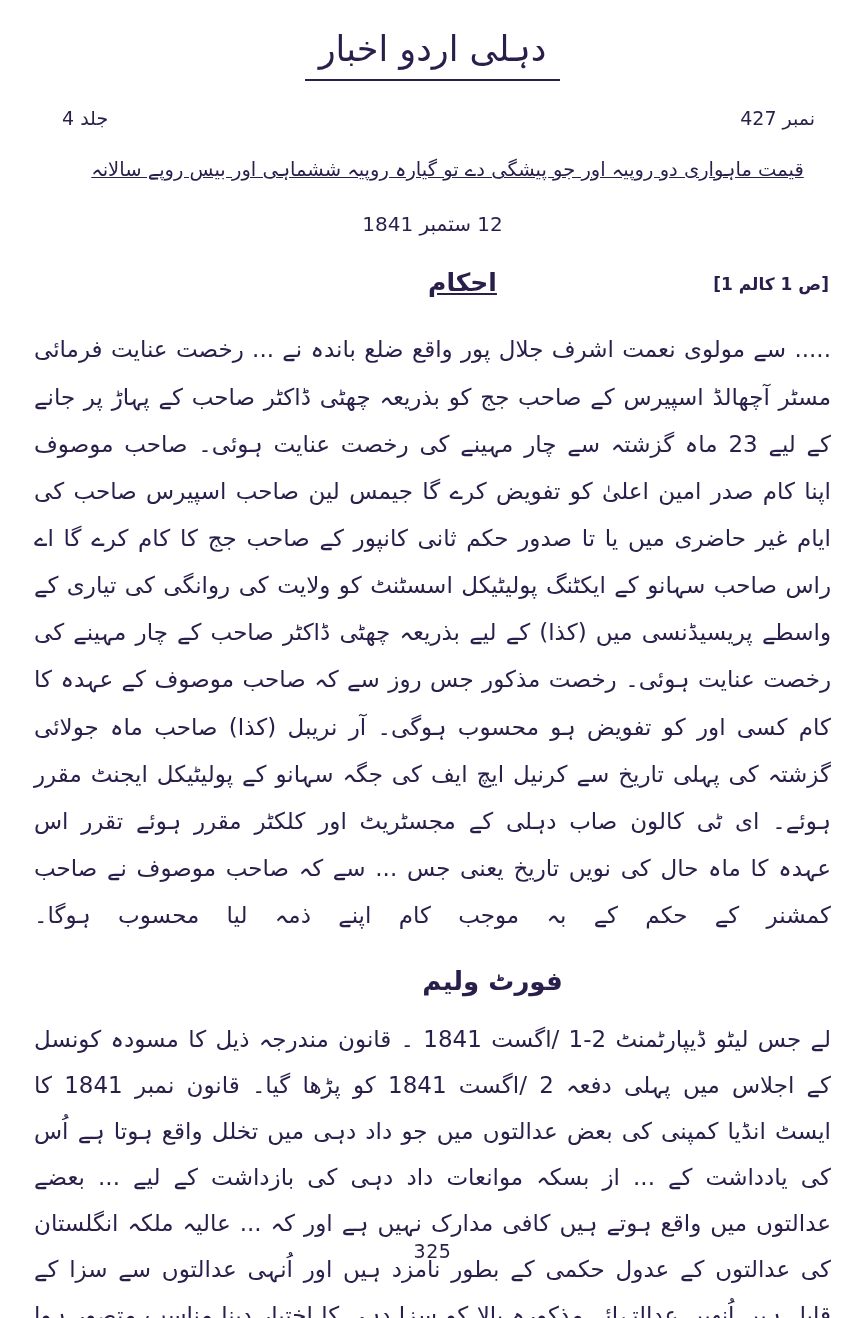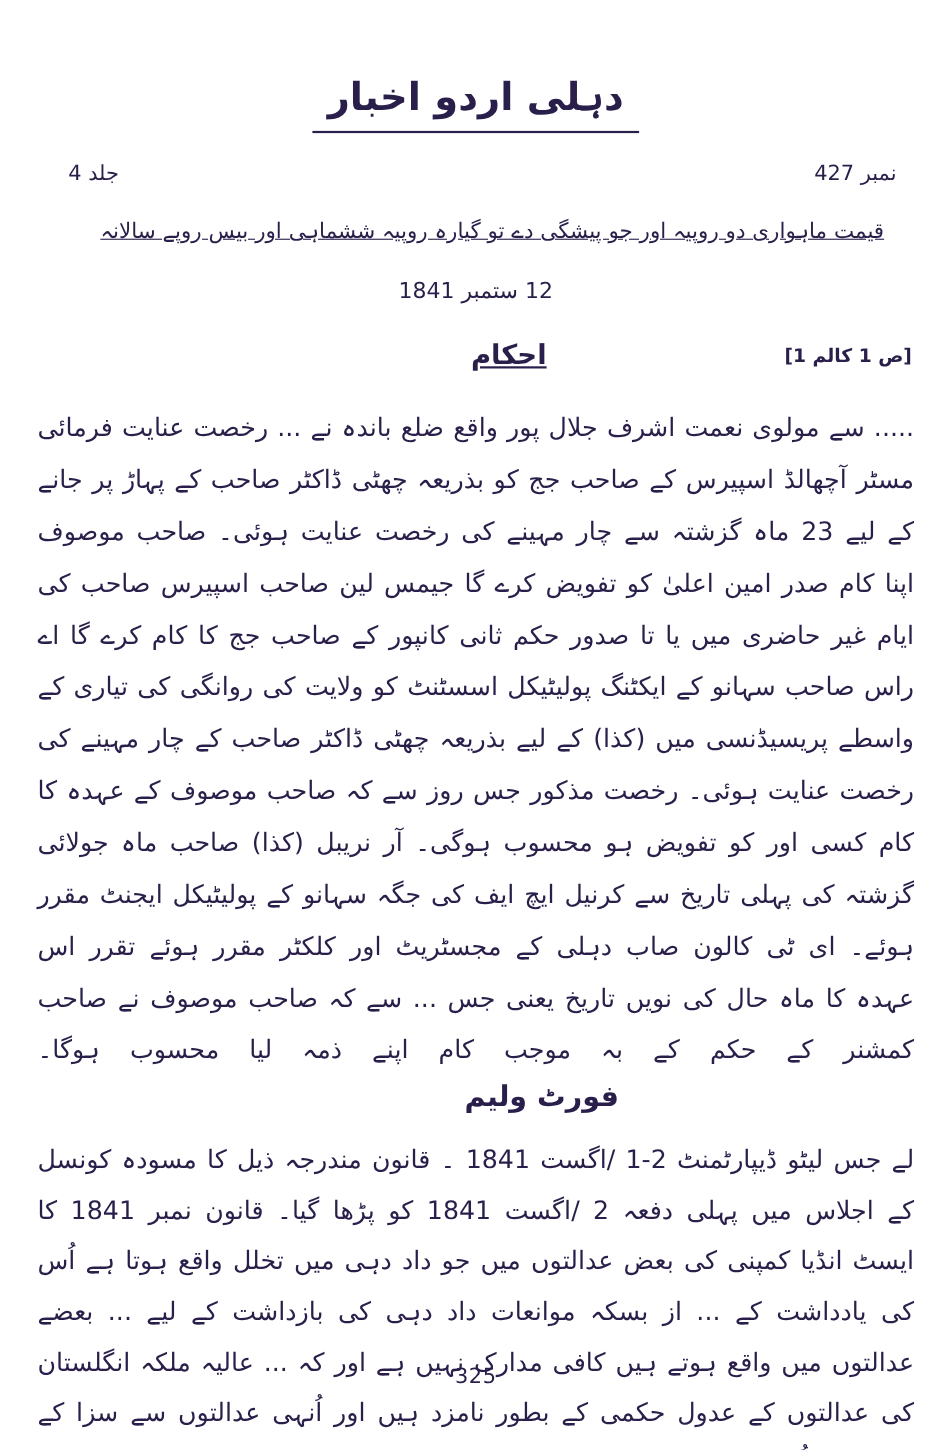--- a/index.html
+++ b/index.html
@@ -22,26 +22,25 @@
 
   
   .masthead{
     text-align:center;
     padding-top:26px;
   }
   .masthead-title{
     display:inline-block;
     font-size:35px;
     line-height:1.35;
-    font-weight:700;
+    font-weight:400;
     letter-spacing:.5px;
     padding:0 14px 6px 14px;
     border-bottom:2.5px solid #2a1f4a;
     color:#2a1f4a;
-    margin-top:40px;
   }
 
   
   .issue-line{
     display:flex;
     justify-content:space-between;
     align-items:flex-end;
     margin-top:26px;
     padding:0 22px 0 34px;
     font-size:19px;
@@ -101,21 +100,21 @@
     word-spacing:1px;
     padding:0 6px;
   }
   .body-text.second{
     margin-top:19px;
     line-height:2.0;
   }
 
   
   .subsection-row{
-    margin-top:3px;
+    margin-top:27px;
     text-align:center;
     padding-left:120px;
   }
   .subsection-title{
     font-size:26px;
     font-weight:600;
     line-height:1.2;
   }
 
   

